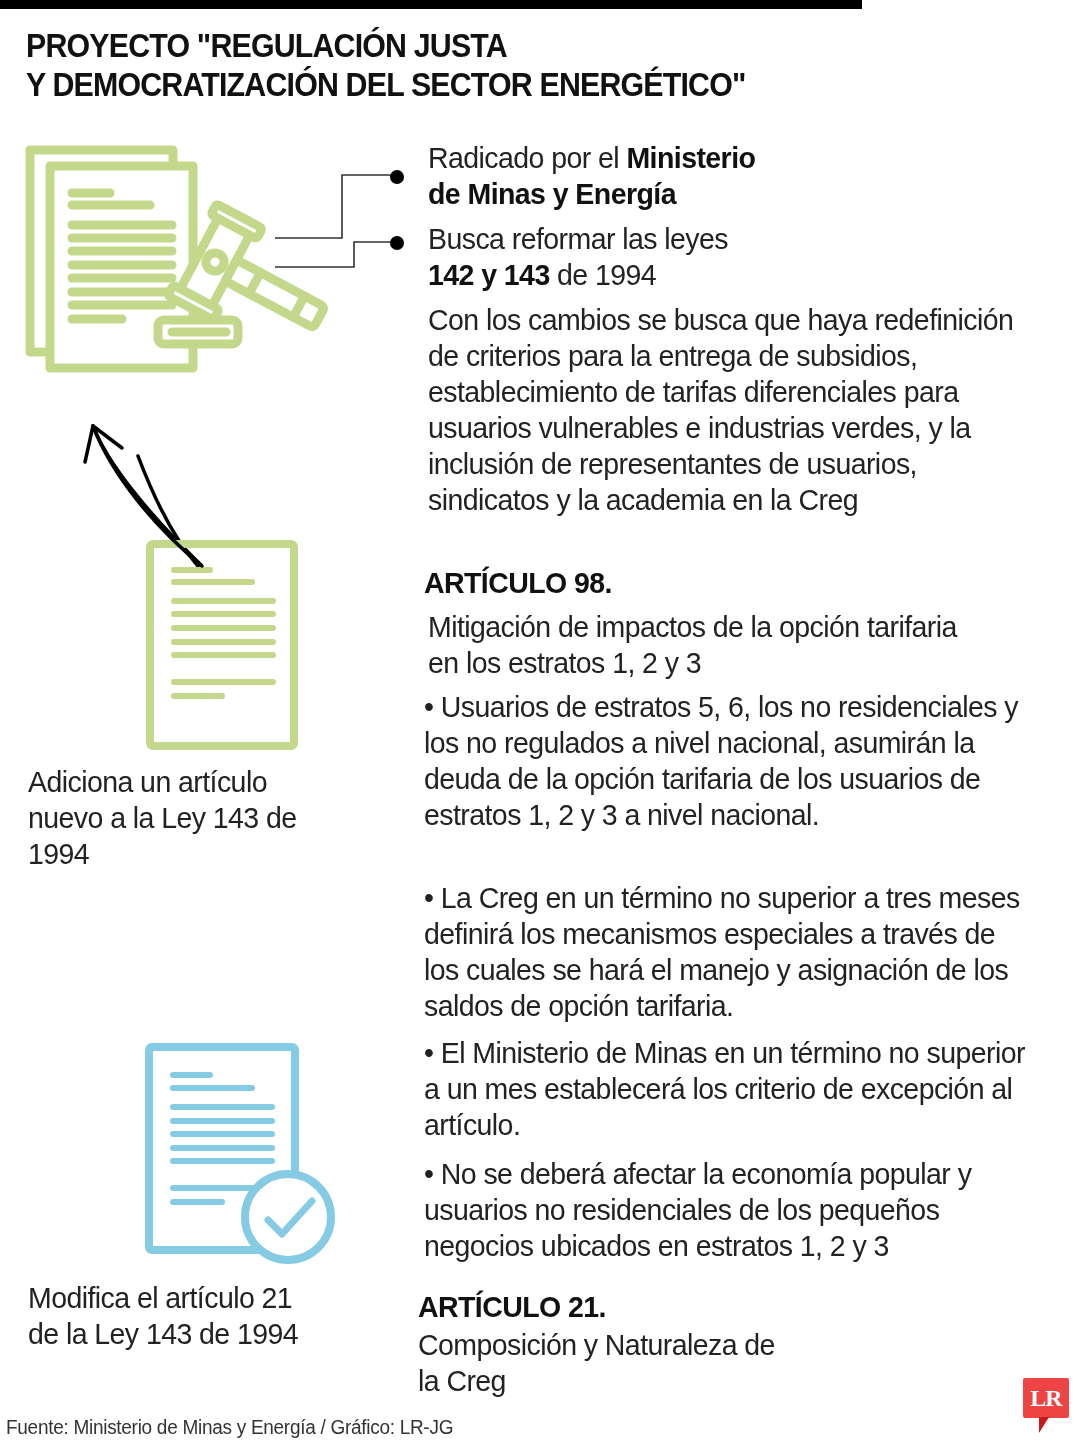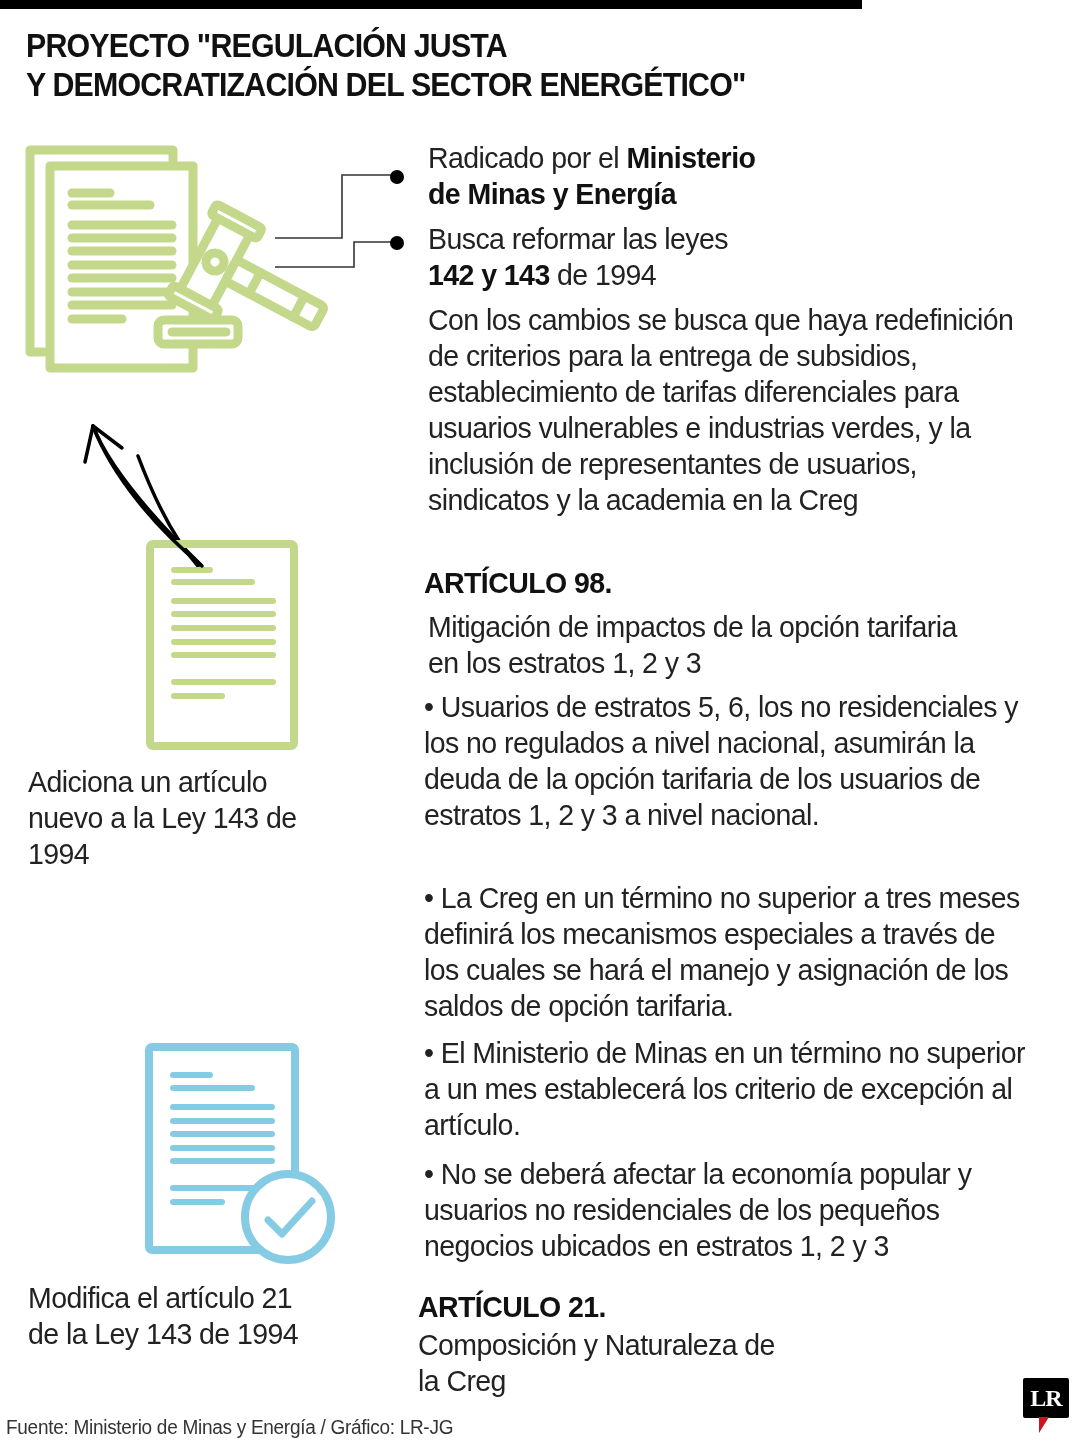--- a/index.html
+++ b/index.html
@@ -133,15 +133,15 @@
 </svg>
 
 <p class="abs txt para narrow" style="left:28px;top:1280px;width:300px">Modifica el artículo 21 de la Ley 143 de 1994</p>
 
 <div class="abs head narrow" style="left:418px;top:1290px">ARTÍCULO 21.</div>
 <p class="abs txt para narrow" style="left:418px;top:1327px;width:400px">Composición y Naturaleza de la Creg</p>
 
 <div class="footer narrow">Fuente: Ministerio de Minas y Energía / Gráfico: LR-JG</div>
 
 <div class="abs" style="left:1023px;top:1378px;width:46px;height:58px">
-  <div style="position:absolute;left:0;top:0;width:46px;height:40px;background:#000000;border-radius:2px;color:#fff;font-family:'Liberation Serif',serif;font-weight:bold;font-size:24px;line-height:40px;text-align:center;letter-spacing:-1px">LR</div>
+  <div style="position:absolute;left:0;top:0;width:46px;height:40px;background:#ef4444;border-radius:2px;color:#fff;font-family:'Liberation Serif',serif;font-weight:bold;font-size:24px;line-height:40px;text-align:center;letter-spacing:-1px">LR</div>
   <div style="position:absolute;left:16px;top:39px;width:0;height:0;border-left:10px solid #c8161d;border-right:0 solid transparent;border-bottom:16px solid transparent;"></div>
 </div>
 
 </body></html>

